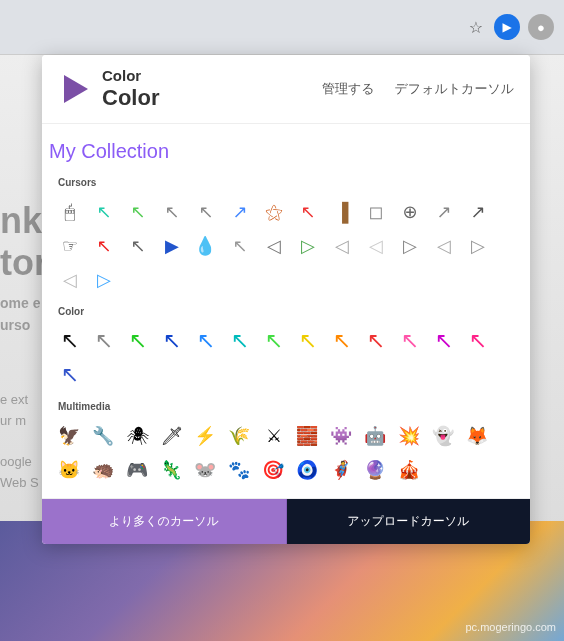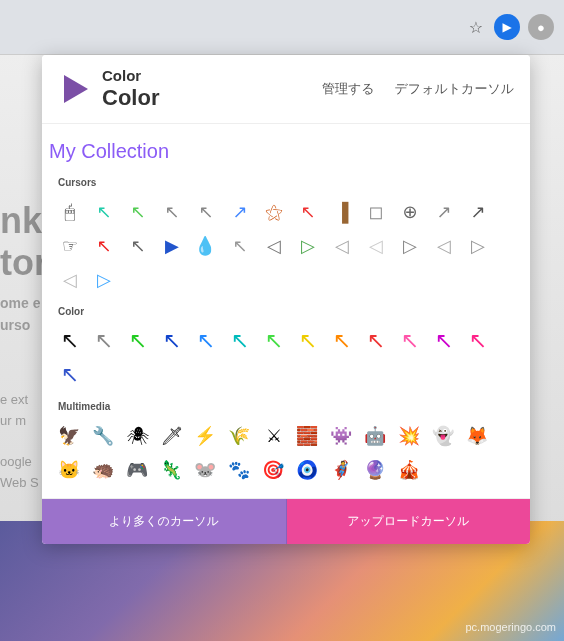--- a/index.html
+++ b/index.html
@@ -243,21 +243,21 @@
       cursor: pointer;
       color: white;
     }
 
     .footer-btn-left {
       background: #9b72cb;
       border-right: 1px solid #8a60ba;
     }
 
     .footer-btn-right {
-      background: #ec4899;
+      background: #0f172a;
     }
   </style>
 </head>
 <body>
 
 <div class="bg-page">
   <div class="bg-text-1">
     <div>nk y</div>
     <div>tor</div>
   </div>

